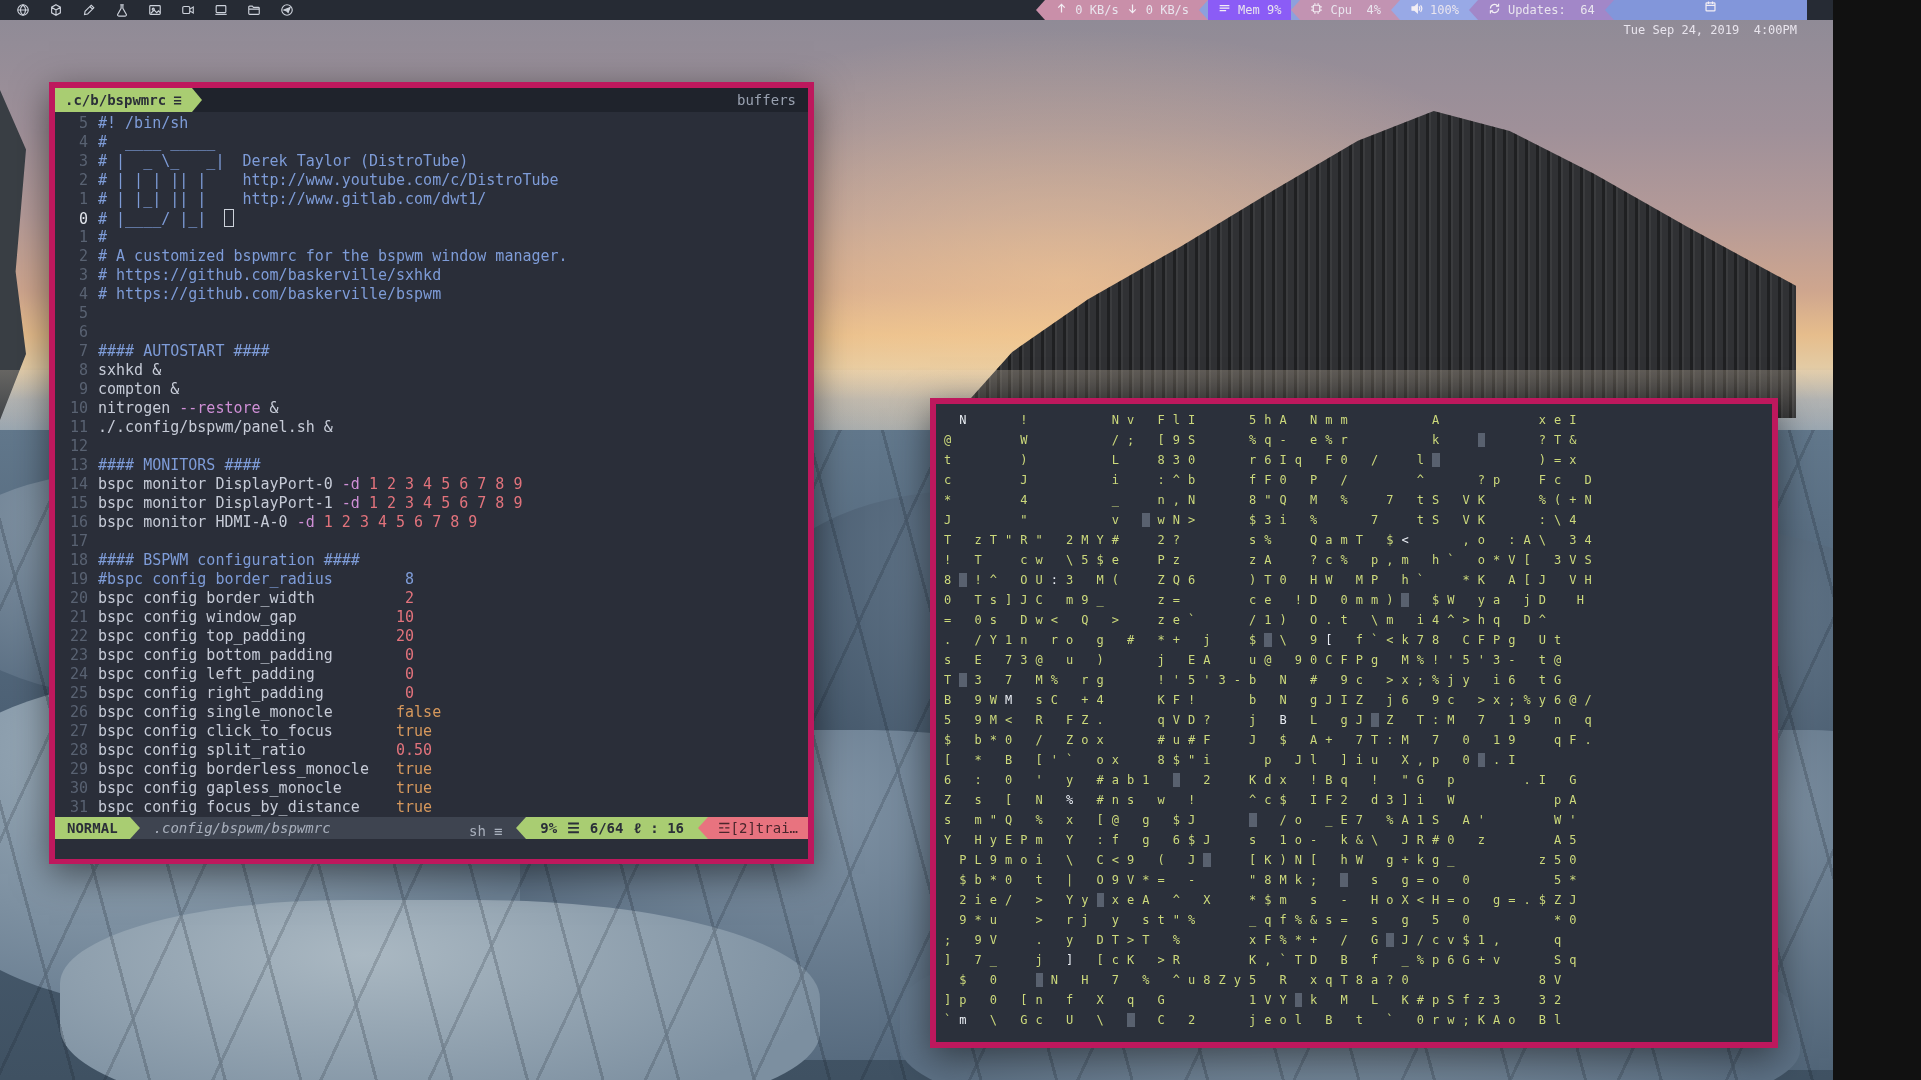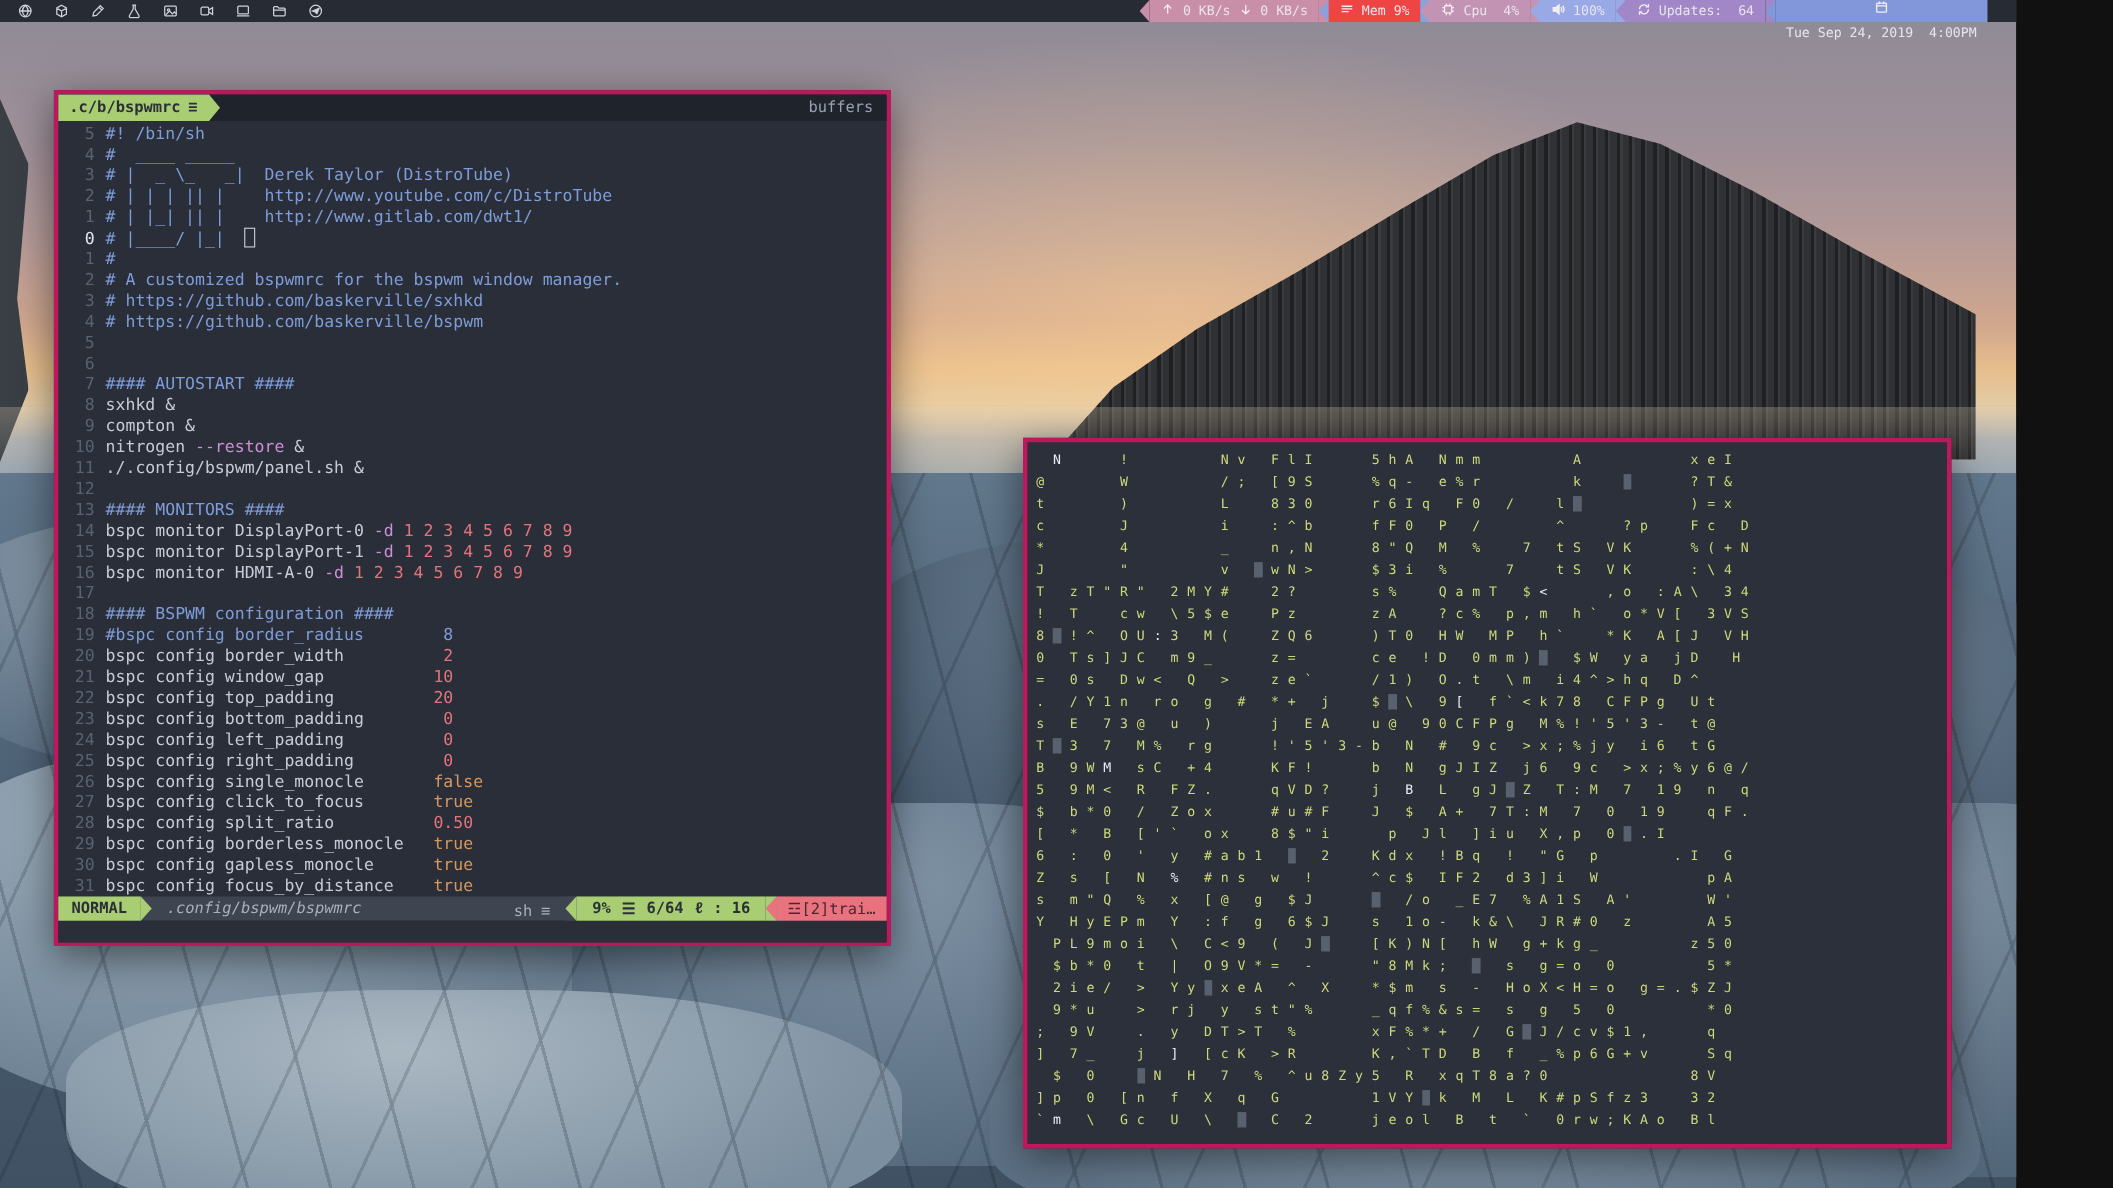--- a/index.html
+++ b/index.html
@@ -44,21 +44,21 @@
   .panel-left{display:flex;align-items:center;gap:19px;padding-left:16px;height:100%;}
   .panel-icon{width:14px;height:14px;display:inline-flex;align-items:center;cursor:pointer;}
   .panel-icon svg{width:14px;height:14px;}
   .panel-right{display:flex;align-items:center;height:100%;}
   .pl-arrow{width:0;height:0;border-top:10px solid transparent;border-bottom:10px solid transparent;border-right-width:9px;border-right-style:solid;}
   .pl-seg{display:flex;align-items:center;gap:7px;height:20px;padding:0 10px;white-space:pre;}
   .pl-seg svg{width:13px;height:13px;}
   .panel-endcap{width:26px;height:20px;background:#262b34;}
 
   
-  .xwin{position:absolute;border:4px solid #be185d;box-shadow:0 10px 34px rgba(0,0,0,.5);}
+  .xwin{position:absolute;border:6px solid #be185d;box-shadow:0 10px 34px rgba(0,0,0,.5);}
 
   
   #vim{left:49px;top:82px;width:753px;height:770px;background:#2a2e39;z-index:20;}
   .tabbar{height:24px;background:#1f232c;display:flex;align-items:center;font-size:14px;}
   .tab-active{background:#a9cd72;color:#2b2f38;padding:0 10px;height:24px;display:flex;align-items:center;gap:7px;font-weight:bold;}
   .tab-arrow{width:0;height:0;border-top:12px solid transparent;border-bottom:12px solid transparent;border-left:10px solid #a9cd72;}
   .tab-right{margin-left:auto;color:#99a1b0;padding-right:12px;font-size:14px;}
   .vbuf{font-size:15px;line-height:19px;white-space:pre;padding-top:2px;cursor:text;}
   .vline{height:19px;}
   .g{display:inline-block;width:27px;margin-left:6px;margin-right:10px;text-align:right;color:#596272;}
@@ -166,21 +166,21 @@
         </span>
       </div>
     <div class="panel-right">
         <span class="pl-arrow" style="background: rgb(38, 43, 52); border-right-color: rgb(201, 143, 169);"></span>
         <span class="pl-seg" style="background: rgb(201, 143, 169);"><span><svg viewBox="0 0 16 16" fill="none" stroke="#f3eef4" stroke-width="1.5">
               <path d="M8 13V3M4 7l4-4 4 4"></path>
             </svg></span><span>0 KB/s</span><span><svg viewBox="0 0 16 16" fill="none" stroke="#f3eef4" stroke-width="1.5">
               <path d="M8 3v10M4 9l4 4 4-4"></path>
             </svg></span><span>0 KB/s</span></span>
         <span class="pl-arrow" style="background: rgb(201, 143, 169); border-right-color: rgb(141, 160, 220);"></span>
-        <span class="pl-seg" style="background: #ef4444;"><span><svg viewBox="0 0 16 16" fill="none" stroke="#f3eef4" stroke-width="1.5">
+        <span class="pl-seg" style="background: #8b5cf6;"><span><svg viewBox="0 0 16 16" fill="none" stroke="#f3eef4" stroke-width="1.5">
               <path d="M2 4.5h12M2 7.5h12M2 10.5h8"></path>
             </svg></span><span>Mem 9%</span></span>
         <span class="pl-arrow" style="background: rgb(141, 160, 220); border-right-color: rgb(194, 147, 178);"></span>
         <span class="pl-seg" style="background: rgb(194, 147, 178);"><span><svg viewBox="0 0 16 16" fill="none" stroke="#f3eef4" stroke-width="1.5">
               <rect x="4" y="4" width="8" height="8" rx="1"></rect>
               <path d="M6 1.5v2M10 1.5v2M6 12.5v2M10 12.5v2M1.5 6h2M1.5 10h2M12.5 6h2M12.5 10h2"></path>
             </svg></span><span>Cpu  4%</span></span>
         <span class="pl-arrow" style="background: rgb(194, 147, 178); border-right-color: rgb(152, 169, 230);"></span>
         <span class="pl-seg" style="background: rgb(152, 169, 230);"><span><svg viewBox="0 0 16 16" fill="none" stroke="#f3eef4" stroke-width="1.5">
               <path d="M2.5 6v4h3L9 13V3L5.5 6h-3z" fill="#f3eef4"></path>

